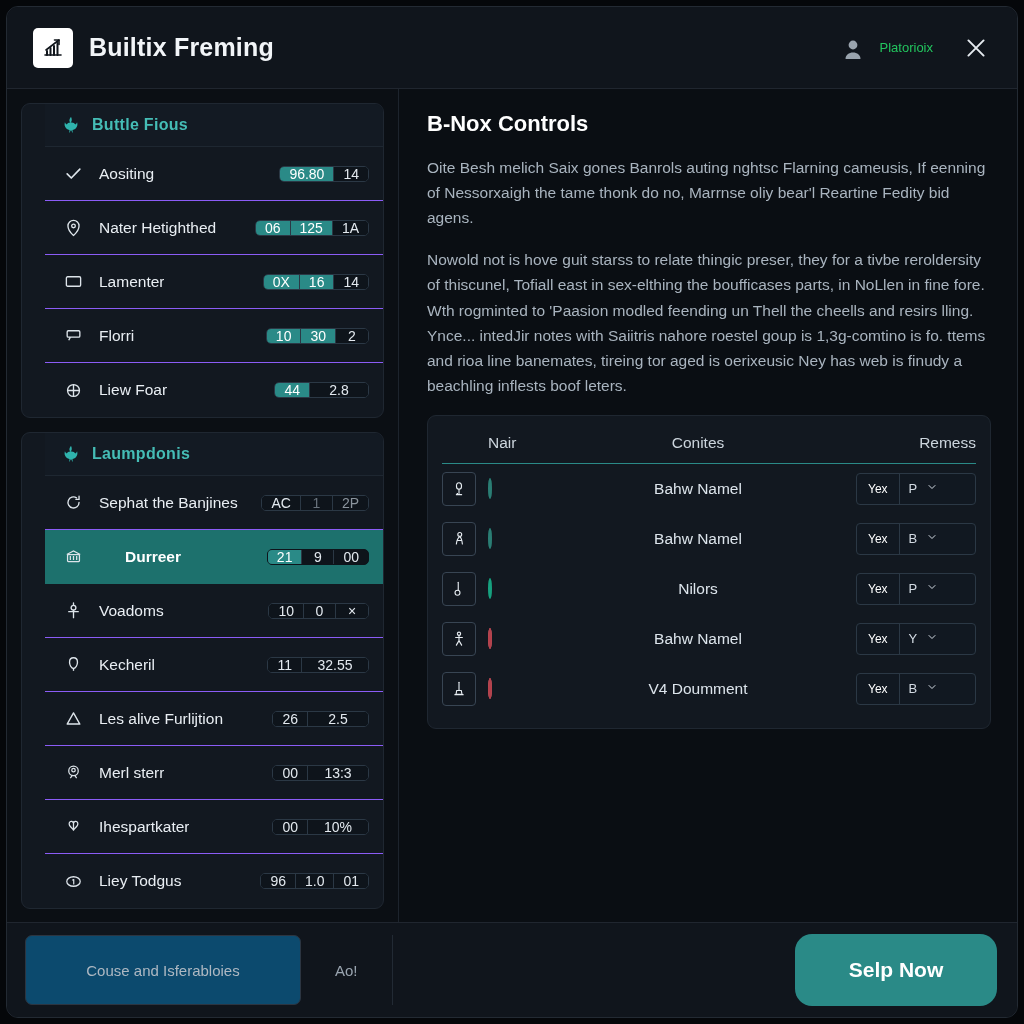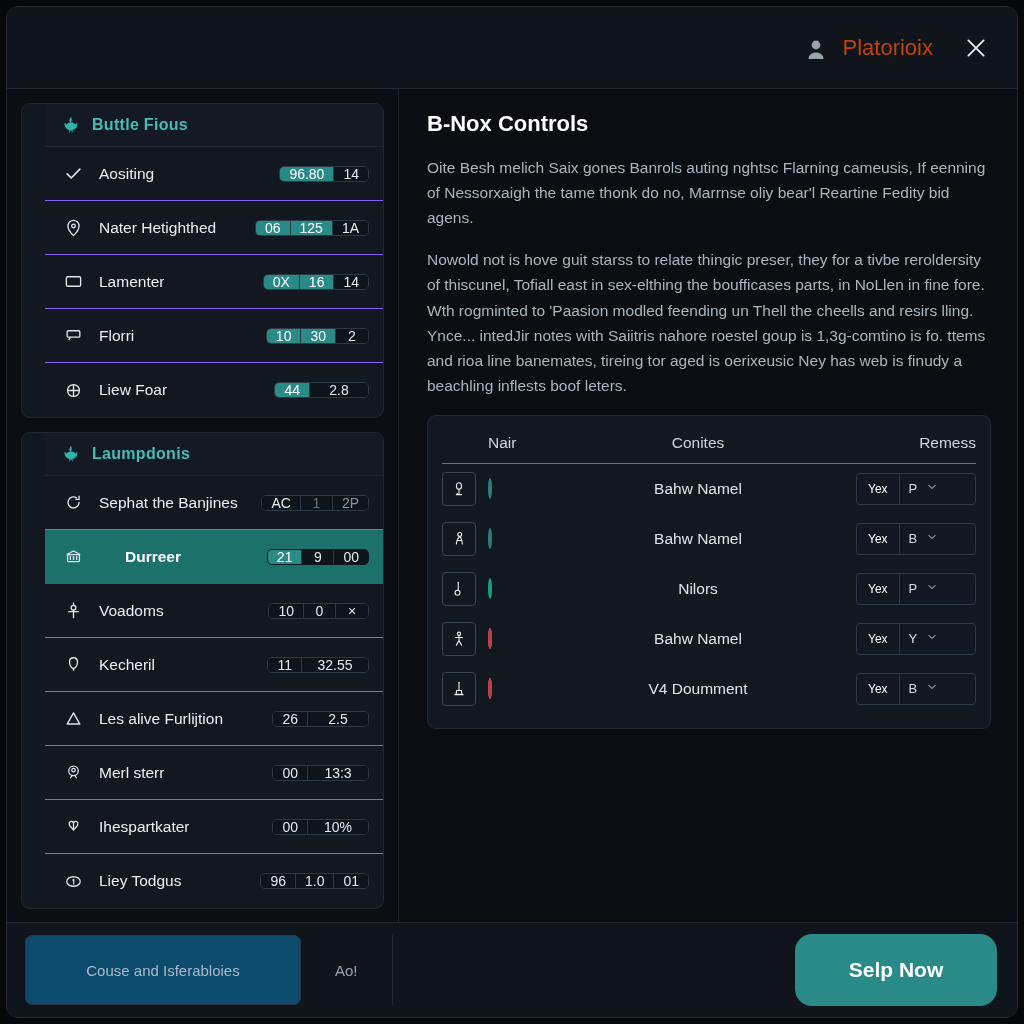--- a/index.html
+++ b/index.html
@@ -49,21 +49,21 @@
   .titlebar-right {
     margin-left: auto;
     display: flex; align-items: center; gap: 26px;
   }
   .user-chip { display: flex; align-items: center; gap: 13px; }
   .avatar {
     width: 27px; height: 27px;
     display: flex; align-items: flex-end; justify-content: center;
     color: #99a3ad;
   }
-  .user-name { font-size: 22px; color: #c2410c; }
+  .user-name { font-size: 13px; color: #22c55e; }
   .close-btn {
     width: 34px; height: 34px;
     display: flex; align-items: center; justify-content: center;
     color: #e6ebf0;
     cursor: pointer;
   }
 
   
   .body-split { flex: 1; display: flex; min-height: 0; }
 
@@ -278,20 +278,33 @@
     display: flex; align-items: center; justify-content: center;
     cursor: pointer;
   }
 </style>
 </head>
 <body>
 
 <div class="app">
 
   <div class="titlebar">
+    <div class="brand">
+      <div class="logo-box">
+        <span>
+          <svg width="24" height="24" viewBox="0 0 24 24" fill="none" stroke="#11161c" stroke-width="2" stroke-linecap="round">
+            <path d="M4 19h16" stroke-width="1.6"></path>
+            <path d="M6 19v-4M9.5 19v-7M13 19v-9M16.5 19v-12"></path>
+            <path d="M5 14L18 4" stroke-width="1.6"></path>
+            <path d="M13.5 4H18v4.5" stroke-width="1.6" stroke-linejoin="round"></path>
+          </svg>
+        </span>
+      </div>
+      <div class="brand-title">Builtix Freming</div>
+    </div>
 
     <div class="titlebar-right">
       <div class="user-chip">
         <span class="avatar">
           <svg width="24" height="24" viewBox="0 0 24 24" fill="currentColor">
             <circle cx="12" cy="8" r="4.4"></circle>
             <path d="M4.5 22c0-4.2 3.4-6.6 7.5-6.6s7.5 2.4 7.5 6.6z"></path>
           </svg>
         </span>
         <span class="user-name">Platorioix</span>

